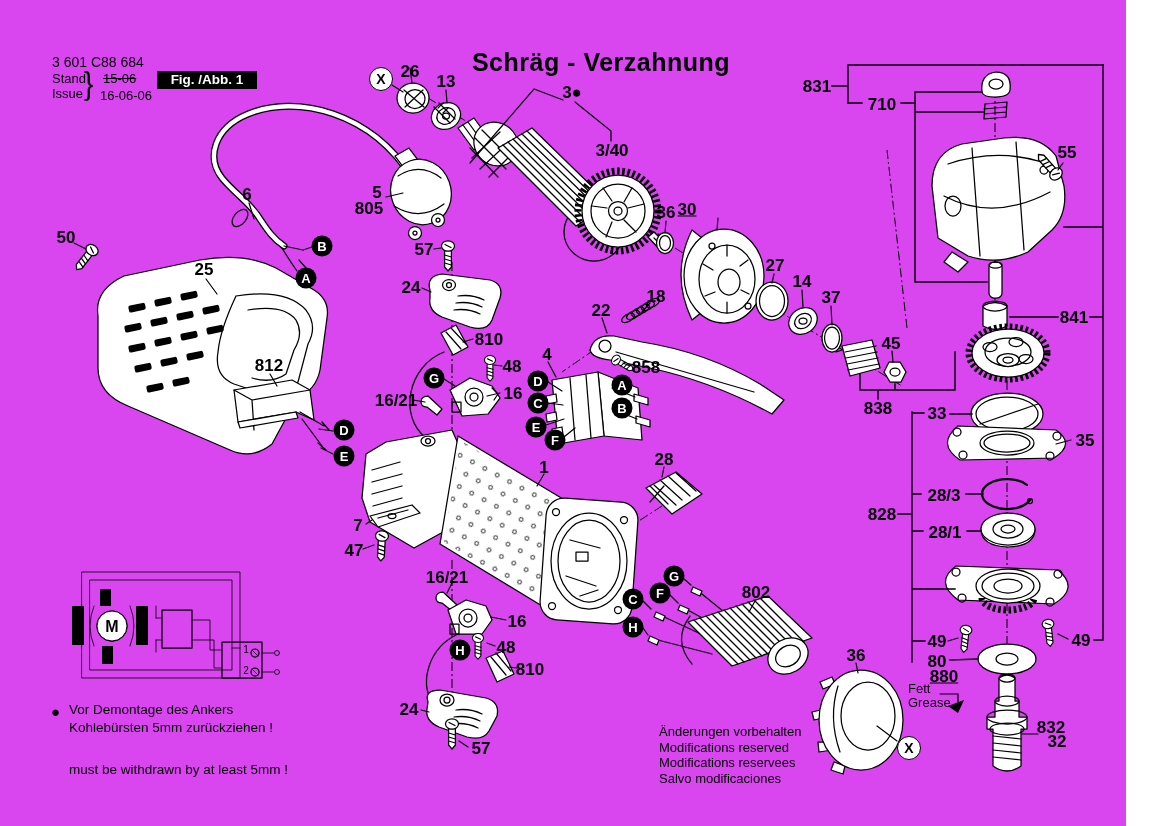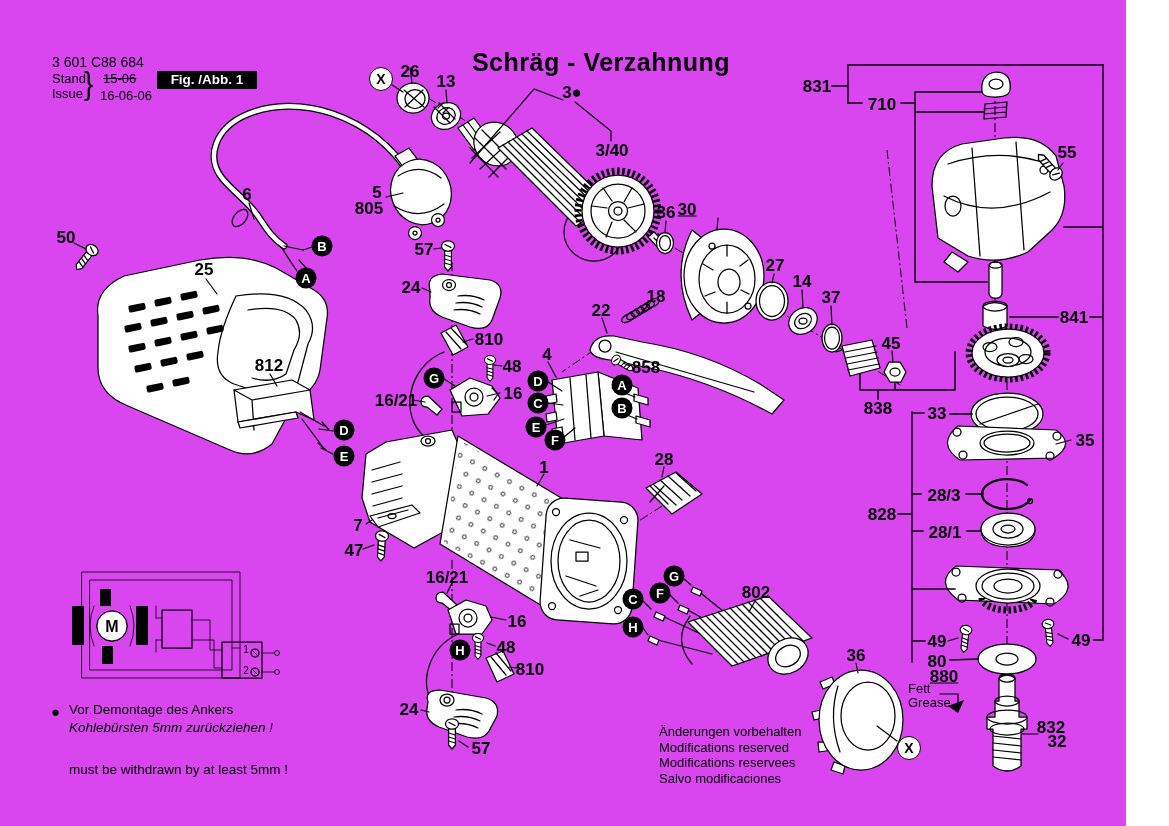--- a/index.html
+++ b/index.html
@@ -19,21 +19,21 @@
   
   .plabel{position:absolute;transform:translate(-50%,-50%);font-weight:bold;font-size:17px;white-space:nowrap;line-height:1;}
   
   .callout{position:absolute;transform:translate(-50%,-50%);width:21px;height:21px;border-radius:50%;
            background:#000;color:#fff;font-weight:bold;font-size:13px;line-height:21px;text-align:center;}
   .callout.outline{background:#fff;color:#000;border:1.8px solid #000;width:22px;height:22px;line-height:22px;font-size:14px;}
   .callout.m{width:29px;height:29px;line-height:29px;font-size:16px;}
   
   .note-bullet{left:51px;top:703px;font-size:15px;}
   .note-de1{left:69px;top:702px;font-size:13.5px;}
-  .note-de2{left:69px;top:720px;font-size:13.5px;font-style:italic;}
+  .note-de2{left:69px;top:720px;font-size:13.5px;}
   .note-en1{left:69px;top:744px;font-size:13.5px;}
   .note-en2{left:69px;top:762px;font-size:13.5px;}
   .footer-right{left:659px;top:724px;font-size:13px;line-height:15.5px;}
   .fett{left:908px;top:688px;font-size:13px;transform:translate(0,-50%);}
   .grease{left:908px;top:702px;font-size:13px;transform:translate(0,-50%);}
   .term1{left:246px;top:649px;font-size:10px;transform:translate(-50%,-50%);}
   .term2{left:246px;top:670px;font-size:10px;transform:translate(-50%,-50%);}
   
   svg .s{fill:none;stroke:#000;stroke-width:1.25;stroke-linecap:round;stroke-linejoin:round;}
   svg .f{fill:#fff;stroke:#000;stroke-width:1.25;stroke-linecap:round;stroke-linejoin:round;}

